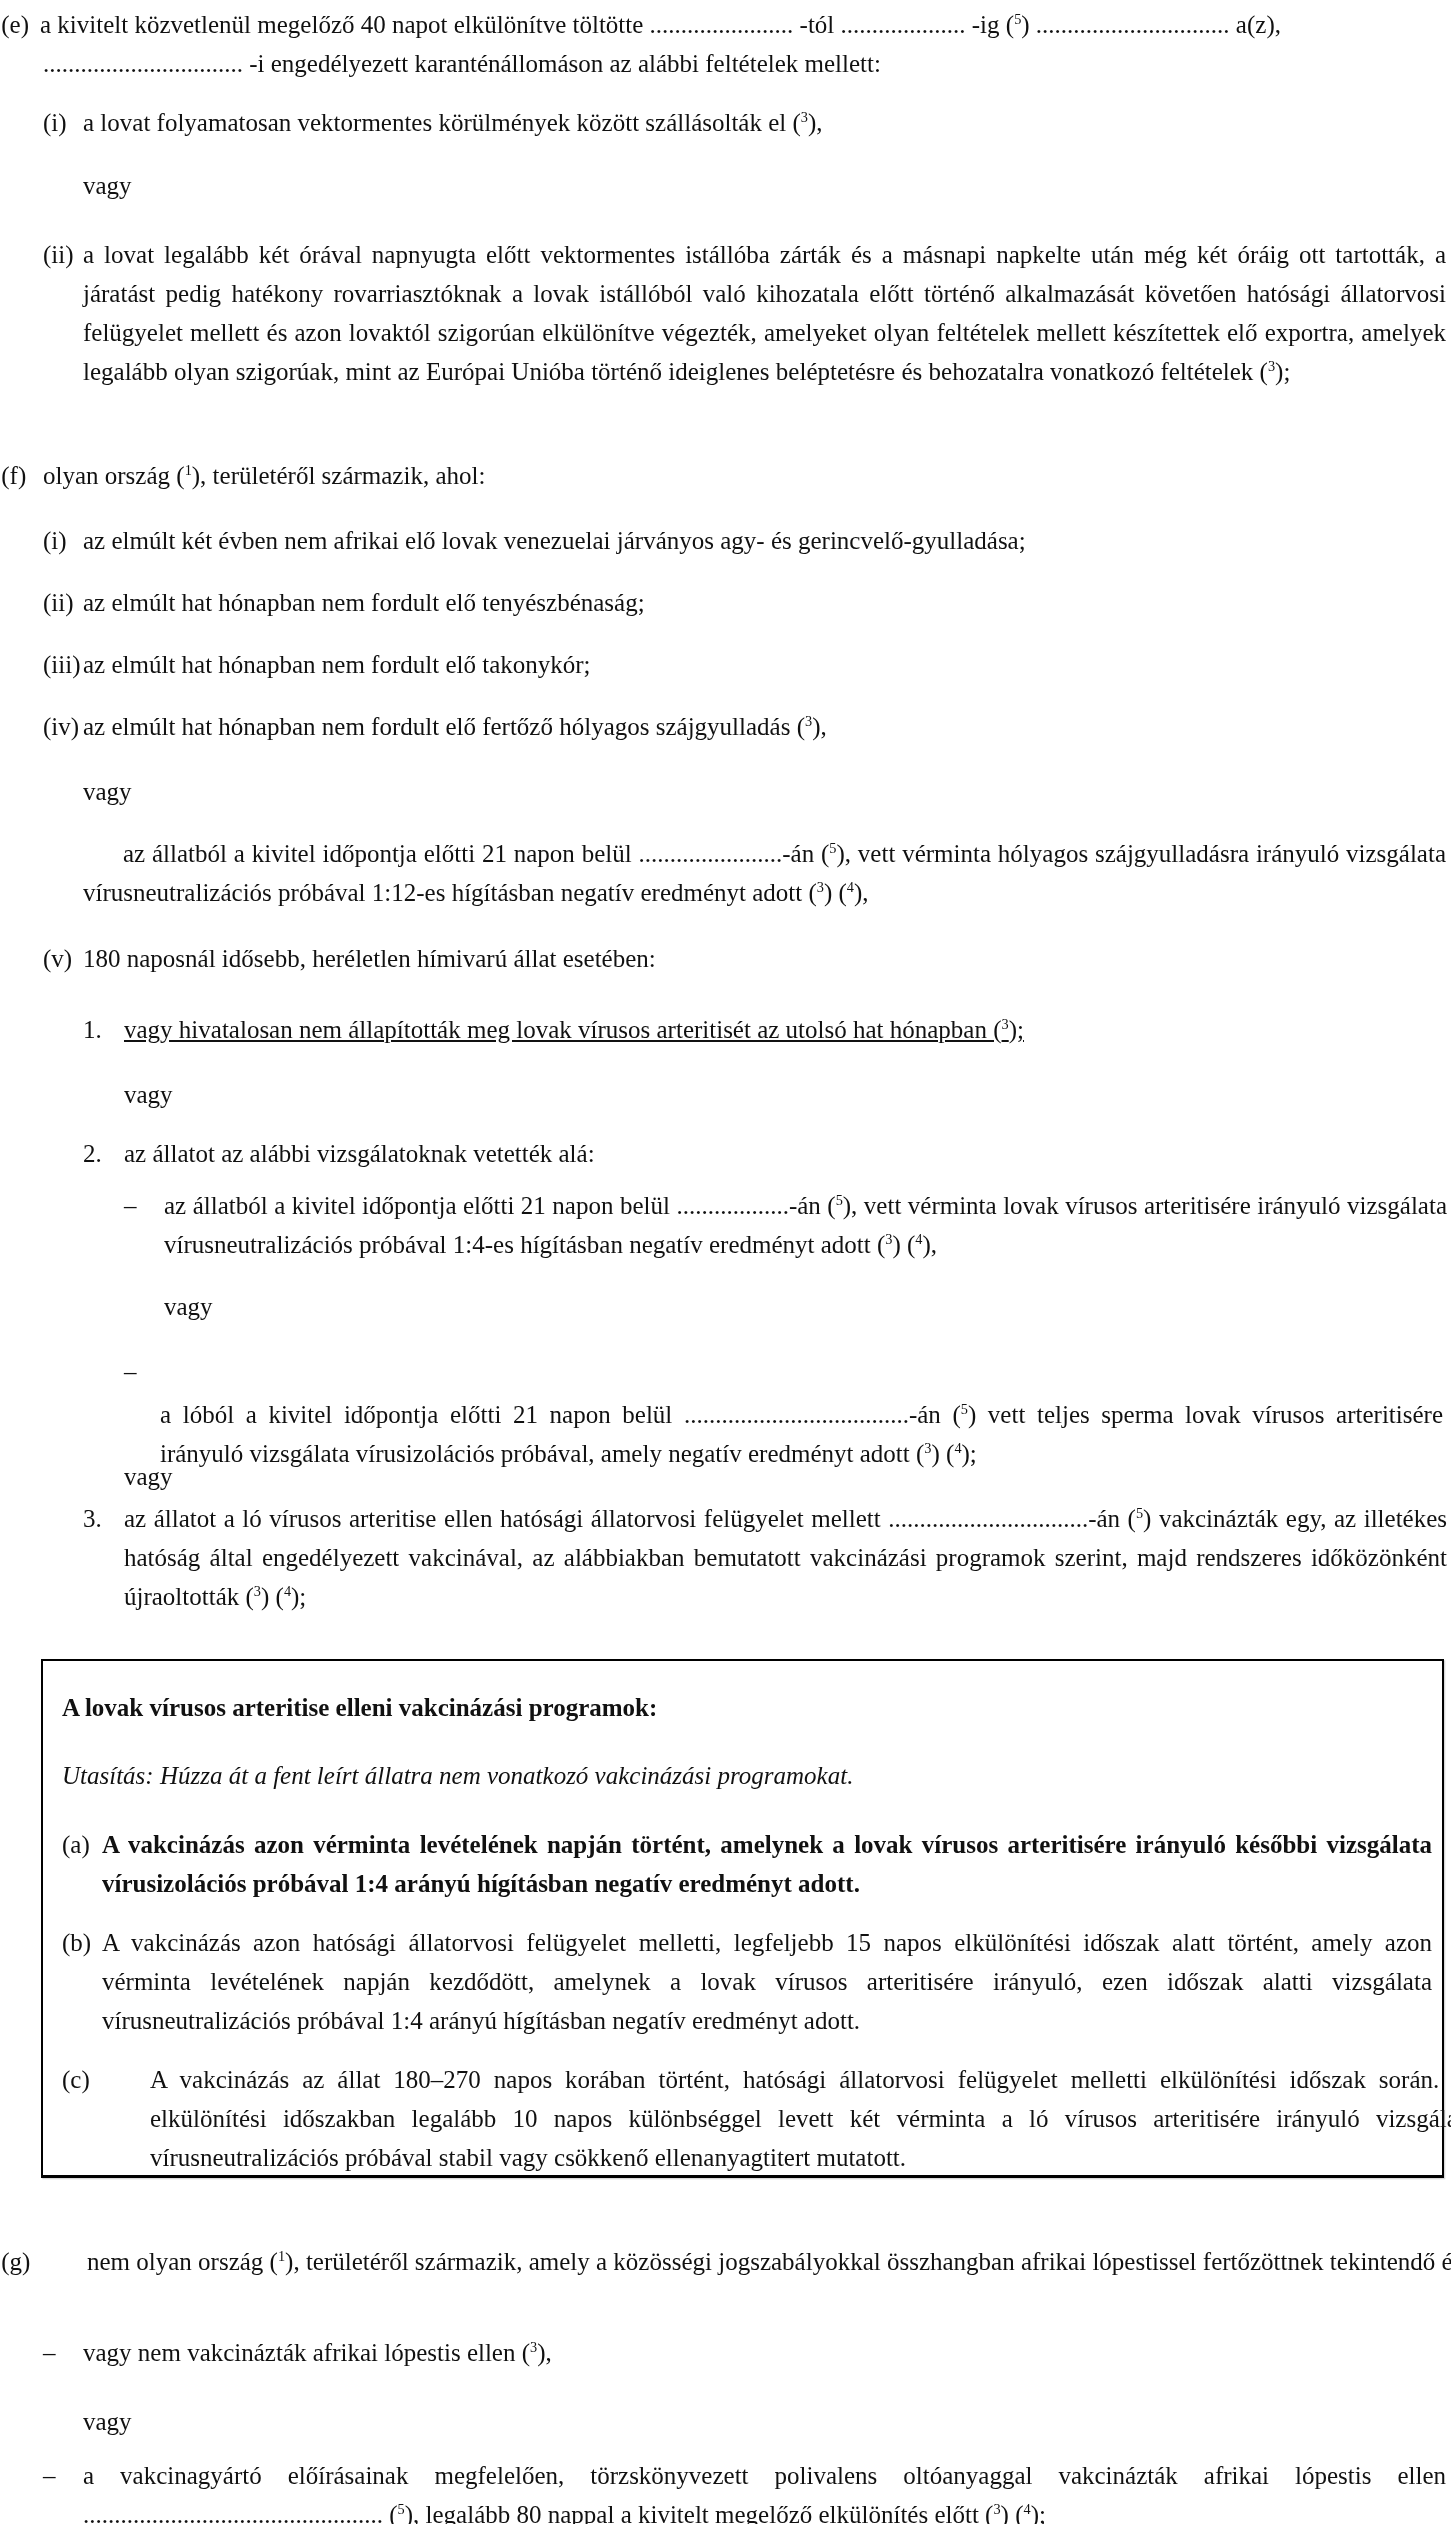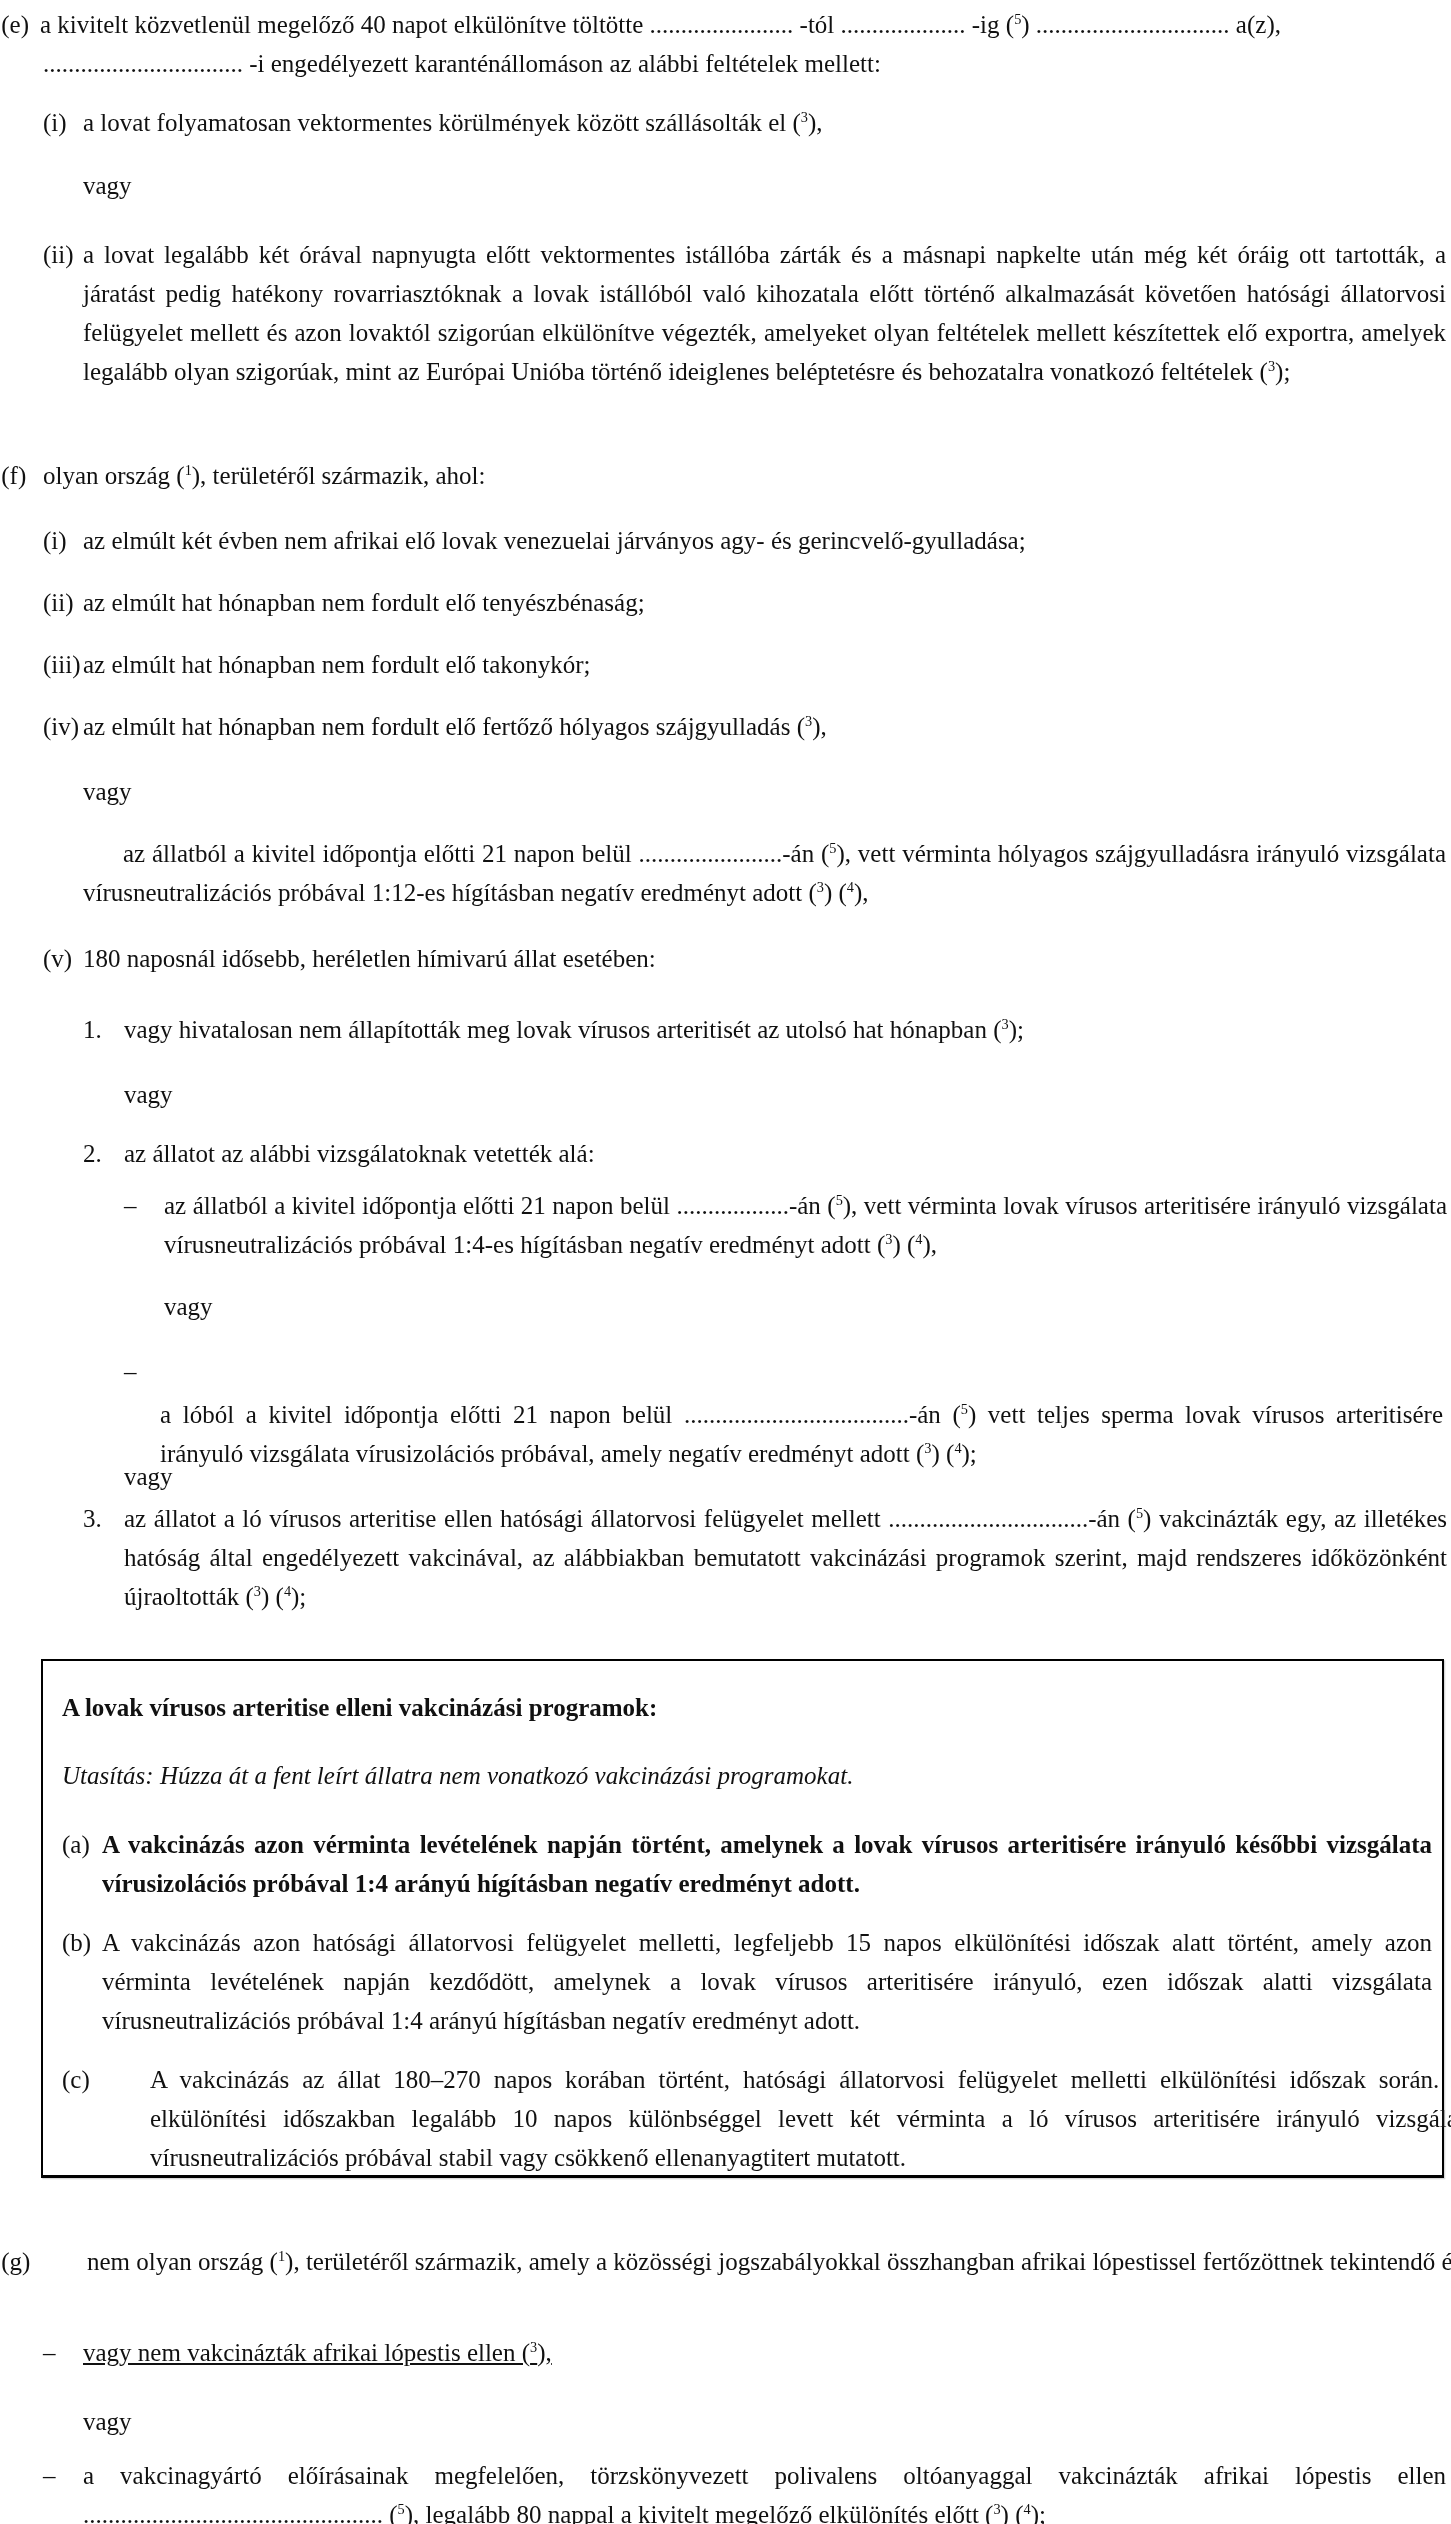--- a/index.html
+++ b/index.html
@@ -41,21 +41,21 @@
 <div class="lbl" style="left:43px;top:707px;line-height:39px;">(iv)</div>
 <div class="blk" style="left:83px;top:707px;">az elmúlt hat hónapban nem fordult elő fertőző hólyagos szájgyulladás (<sup>3</sup>),</div>
 
 <div class="blk" style="left:83px;top:772px;">vagy</div>
 <div class="blk just" style="left:83px;top:834px;width:1363px;text-indent:40px;">az állatból a kivitel időpontja előtti 21 napon belül .......................-án (<sup>5</sup>), vett vérminta hólyagos szájgyulladásra irányuló vizsgálata vírusneutralizációs próbával 1:12-es hígításban negatív eredményt adott (<sup>3</sup>) (<sup>4</sup>),</div>
 
 <div class="lbl" style="left:43px;top:939px;line-height:39px;">(v)</div>
 <div class="blk" style="left:83px;top:939px;font-family:Liberation Serif, serif;">180 naposnál idősebb, heréletlen hímivarú állat esetében:</div>
 
 <div class="lbl" style="left:83px;top:1010px;line-height:39px;">1.</div>
-<div class="blk" style="left:124px;top:1010px;">vagy hivatalosan nem állapították meg lovak vírusos arteritisét az utolsó hat hónapban (<sup>3</sup>);</div>
+<div class="blk" style="left:124px;top:1010px;text-decoration:underline;">vagy hivatalosan nem állapították meg lovak vírusos arteritisét az utolsó hat hónapban (<sup>3</sup>);</div>
 <div class="blk" style="left:124px;top:1075px;">vagy</div>
 
 <div class="lbl" style="left:83px;top:1134px;line-height:39px;">2.</div>
 <div class="blk" style="left:124px;top:1134px;">az állatot az alábbi vizsgálatoknak vetették alá:</div>
 
 <div class="lbl" style="left:124px;top:1186px;line-height:39px;">–</div>
 <div class="blk just" style="left:164px;top:1186px;width:1283px;">az állatból a kivitel időpontja előtti 21 napon belül ..................-án (<sup>5</sup>), vett vérminta lovak vírusos arteritisére irányuló vizsgálata vírusneutralizációs próbával 1:4-es hígításban negatív eredményt adott (<sup>3</sup>) (<sup>4</sup>),</div>
 <div class="blk" style="left:164px;top:1287px;">vagy</div>
 <div class="lbl" style="left:124px;top:1352px;line-height:39px;">–</div>
 <div class="blk just" style="left:160px;top:1352px;width:1283px;margin-top:43px;">a lóból a kivitel időpontja előtti 21 napon belül ....................................-án (<sup>5</sup>) vett teljes sperma lovak vírusos arteritisére irányuló vizsgálata vírusizolációs próbával, amely negatív eredményt adott (<sup>3</sup>) (<sup>4</sup>);</div>
@@ -73,17 +73,17 @@
 <div class="blk just" style="left:102px;top:1825px;width:1330px;font-weight:bold;">A vakcinázás azon vérminta levételének napján történt, amelynek a lovak vírusos arteritisére irányuló későbbi vizsgálata vírusizolációs próbával 1:4 arányú hígításban negatív eredményt adott.</div>
 <div class="lbl" style="left:62px;top:1923px;line-height:39px;">(b)</div>
 <div class="blk just" style="left:102px;top:1923px;width:1330px;">A vakcinázás azon hatósági állatorvosi felügyelet melletti, legfeljebb 15 napos elkülönítési időszak alatt történt, amely azon vérminta levételének napján kezdődött, amelynek a lovak vírusos arteritisére irányuló, ezen időszak alatti vizsgálata vírusneutralizációs próbával 1:4 arányú hígításban negatív eredményt adott.</div>
 <div class="lbl" style="left:62px;top:2060px;line-height:39px;">(c)</div>
 <div class="blk just" style="left:102px;top:2060px;width:1330px;margin-left:48px;">A vakcinázás az állat 180–270 napos korában történt, hatósági állatorvosi felügyelet melletti elkülönítési időszak során. Az elkülönítési időszakban legalább 10 napos különbséggel levett két vérminta a ló vírusos arteritisére irányuló vizsgálaza vírusneutralizációs próbával stabil vagy csökkenő ellenanyagtitert mutatott.</div>
 
 <div class="lbl" style="left:1.3px;top:2242px;line-height:39px;">(g)</div>
 <div class="blk just" style="left:43px;top:2242px;width:1404px;margin-left:44px;">nem olyan ország (<sup>1</sup>), területéről származik, amely a közösségi jogszabályokkal összhangban afrikai lópestissel fertőzöttnek tekintendő és:</div>
 
 <div class="lbl" style="left:43px;top:2333px;line-height:39px;">–</div>
-<div class="blk" style="left:83px;top:2333px;text-decoration:underline;">vagy nem vakcinázták afrikai lópestis ellen (<sup>3</sup>),</div>
+<div class="blk" style="left:83px;top:2333px;">vagy nem vakcinázták afrikai lópestis ellen (<sup>3</sup>),</div>
 <div class="blk" style="left:83px;top:2402px;">vagy</div>
 <div class="lbl" style="left:43px;top:2456px;line-height:39px;">–</div>
 <div class="blk just" style="left:83px;top:2456px;width:1363px;">a vakcinagyártó előírásainak megfelelően, törzskönyvezett polivalens oltóanyaggal vakcinázták afrikai lópestis ellen ................................................ (<sup>5</sup>), legalább 80 nappal a kivitelt megelőző elkülönítés előtt (<sup>3</sup>) (<sup>4</sup>);</div>
 
 
 </body></html>

